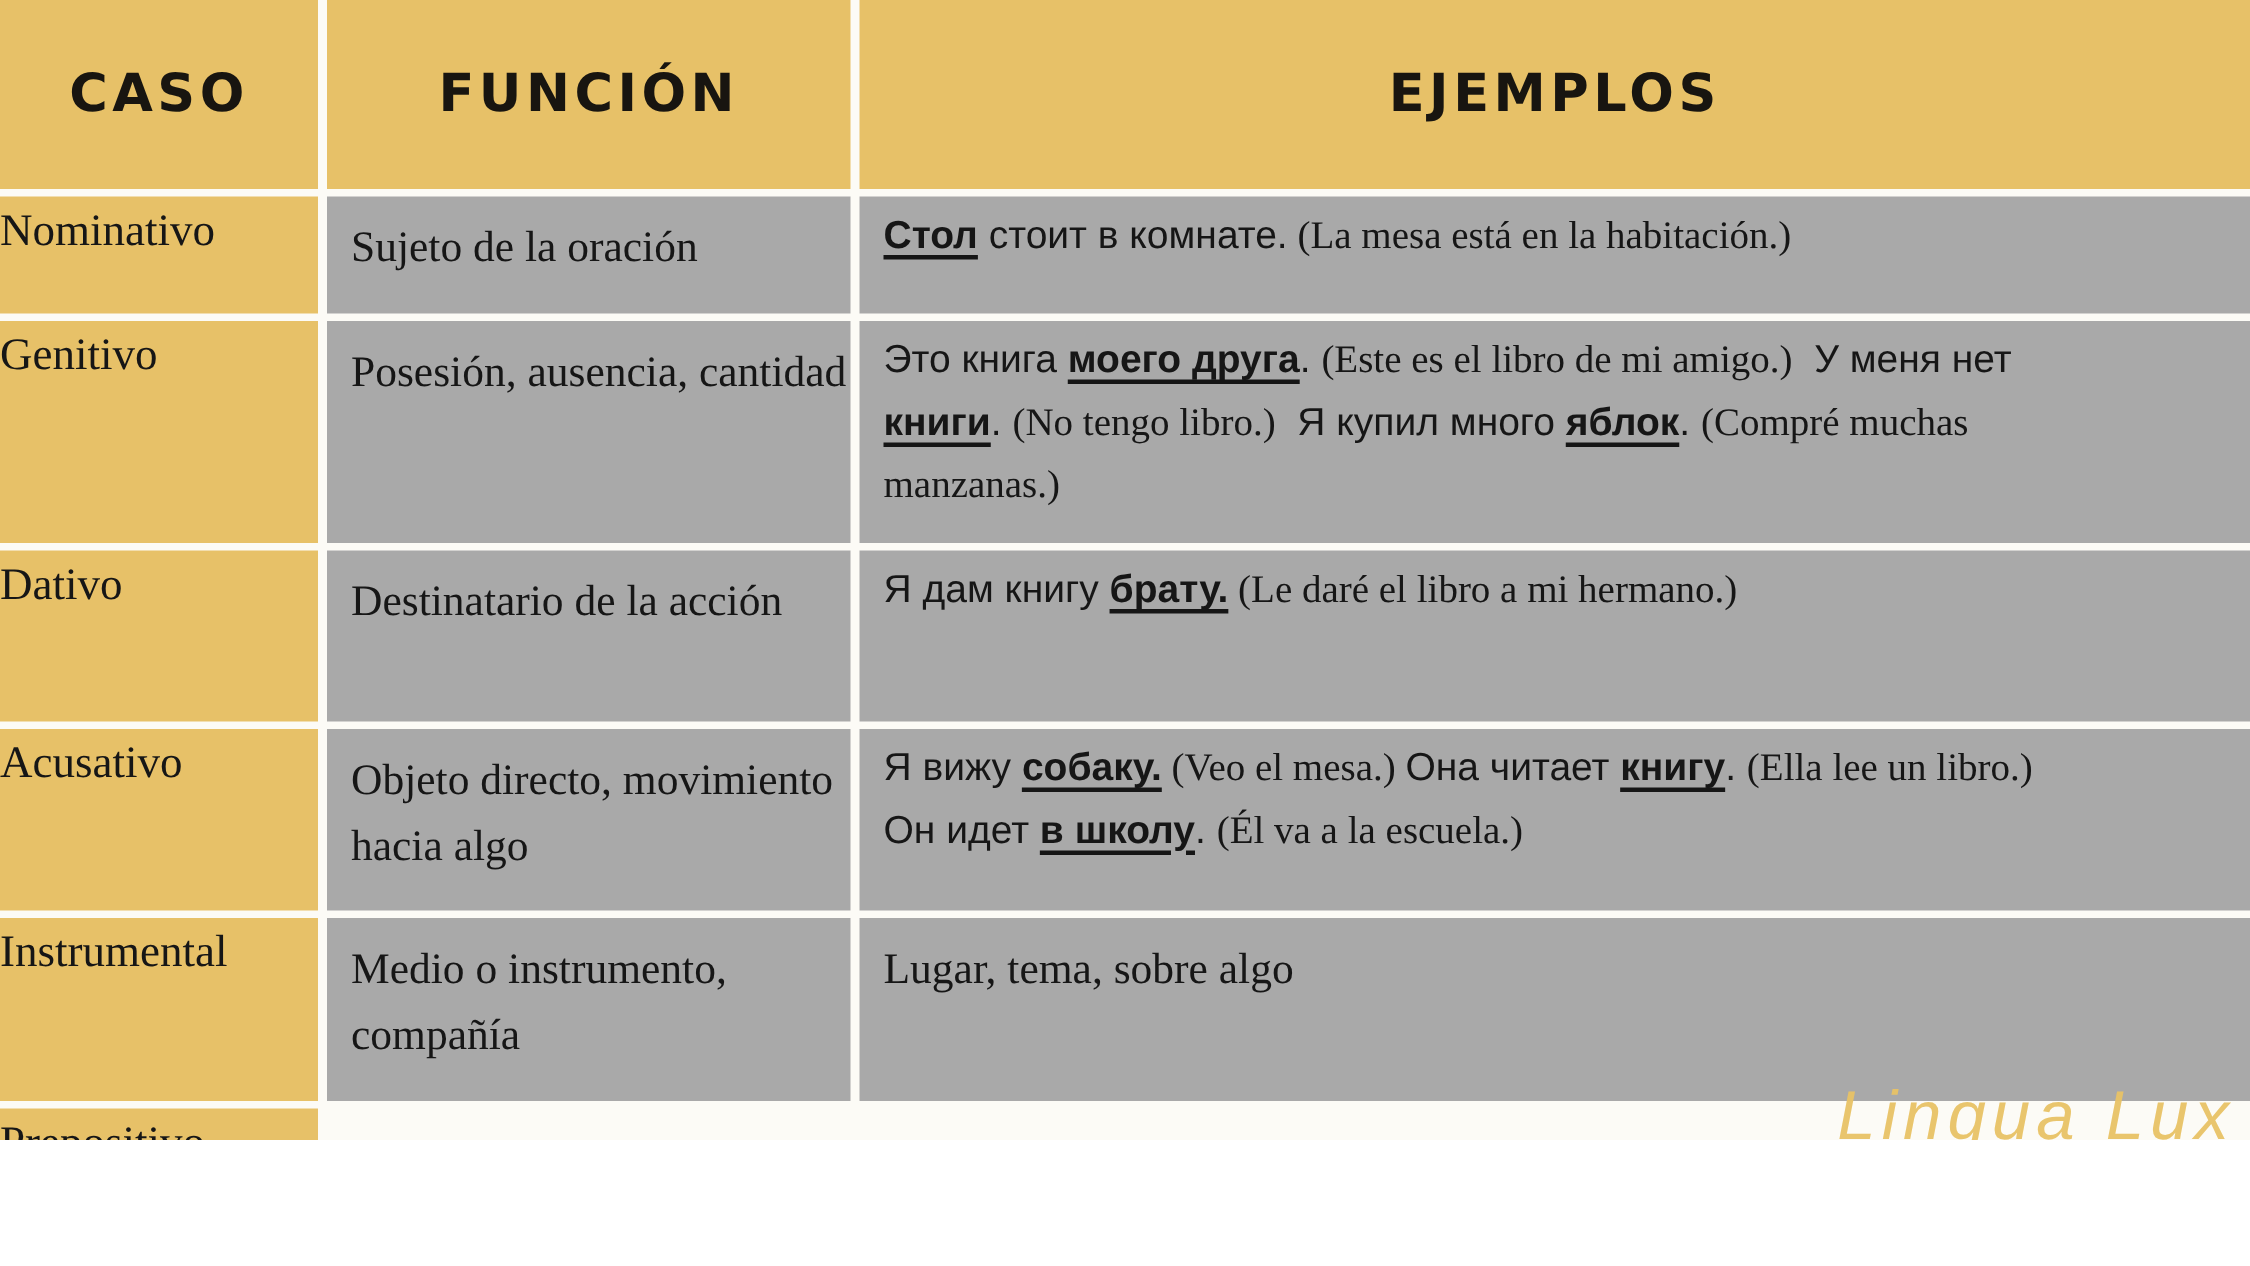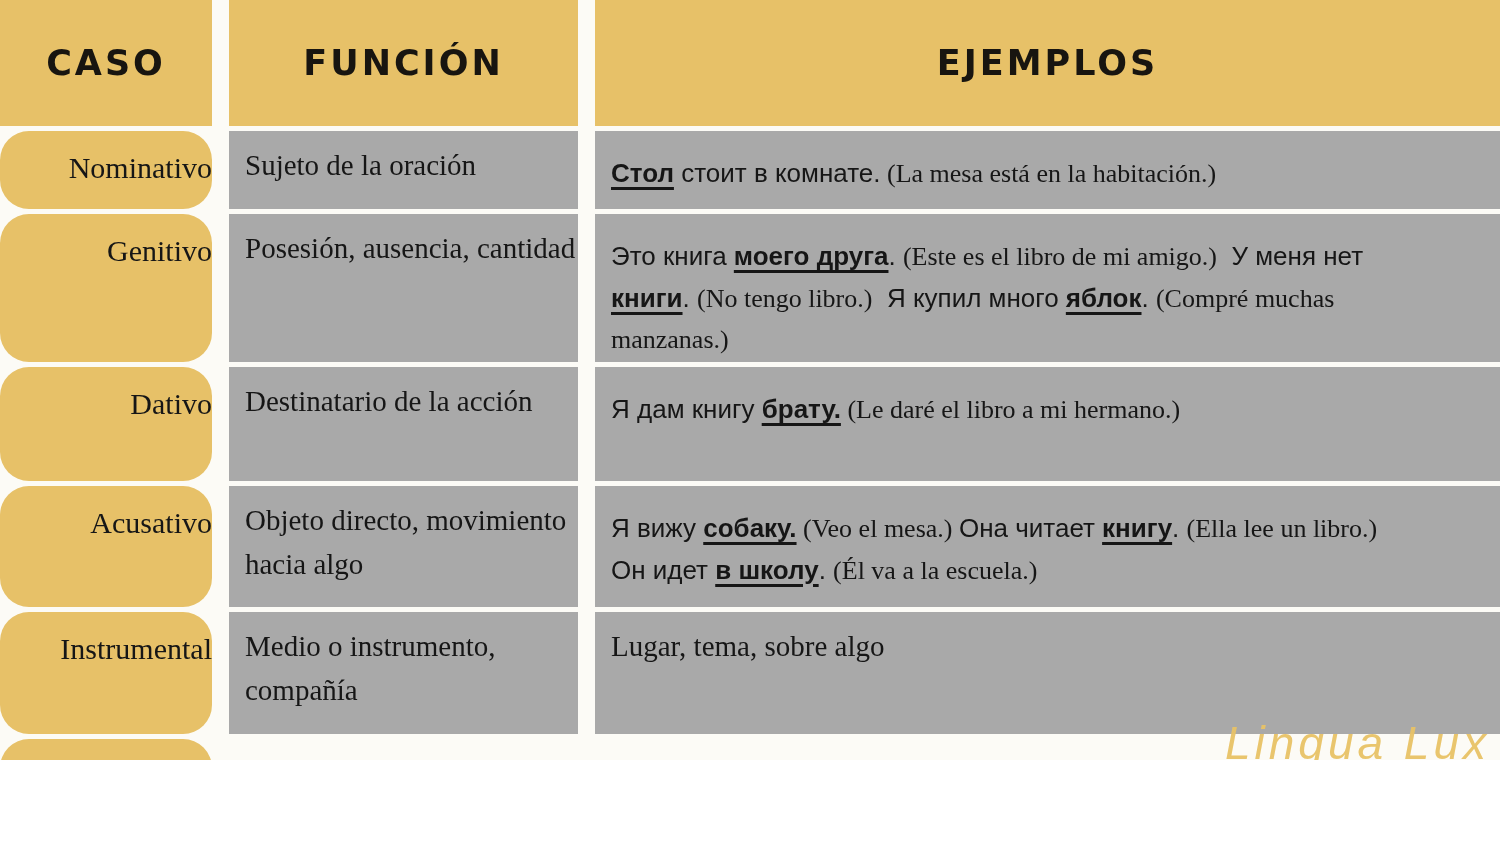--- a/index.html
+++ b/index.html
@@ -5,21 +5,21 @@
   html, body { margin: 0; padding: 0; background: #ffffff; }
 
   .sheet {
     position: relative;
     width: 1500px;
     height: 760px;
     box-sizing: border-box;
     display: grid;
     grid-template-columns: 212px 349px 1fr;
     grid-template-rows: 126px 78px 148px 114px 121px 122px 105px;
-    gap: 5px 17px;
+    gap: 5px 6px;
     background: var(--gap_white, #fcfbf6);
     overflow: hidden;
     font-family: "Liberation Serif", serif;
     color: var(--text_black, #161616);
   }
 
   .cell { box-sizing: border-box; }
 
   
   .head {
@@ -30,39 +30,38 @@
     font-family: "DejaVu Sans", sans-serif;
     font-weight: 800;
     font-size: 35px;
     letter-spacing: 3px;
     color: #181510;
   }
 
   
   .caso {
     background: var(--accent_yellow, #e7c168);
-    text-align: right;
-    padding-top: 18px;
+    text-align: left;
+    padding-top: 4px;
     font-size: 30px;
     line-height: 1.25;
-    border-radius: 29px;
   }
 
   
   .func {
     background: var(--cell_gray, #a9a9a9);
     padding: 12px 0 0 16px;
     font-size: 29px;
     line-height: 44px;
   }
 
   
   .ej {
     background: var(--cell_gray, #a9a9a9);
-    padding: 22px 10px 0 16px;
+    padding: 5px 10px 0 16px;
     font-size: 26px;
     line-height: 41.5px;
   }
   .ej .line { white-space: pre-wrap; }
   .ej .ru { font-family: "Liberation Sans", "DejaVu Sans", sans-serif; }
   .ej .em {
     font-family: "Liberation Sans", "DejaVu Sans", sans-serif;
     font-weight: 700;
     text-decoration: underline;
     text-decoration-thickness: 3px;

